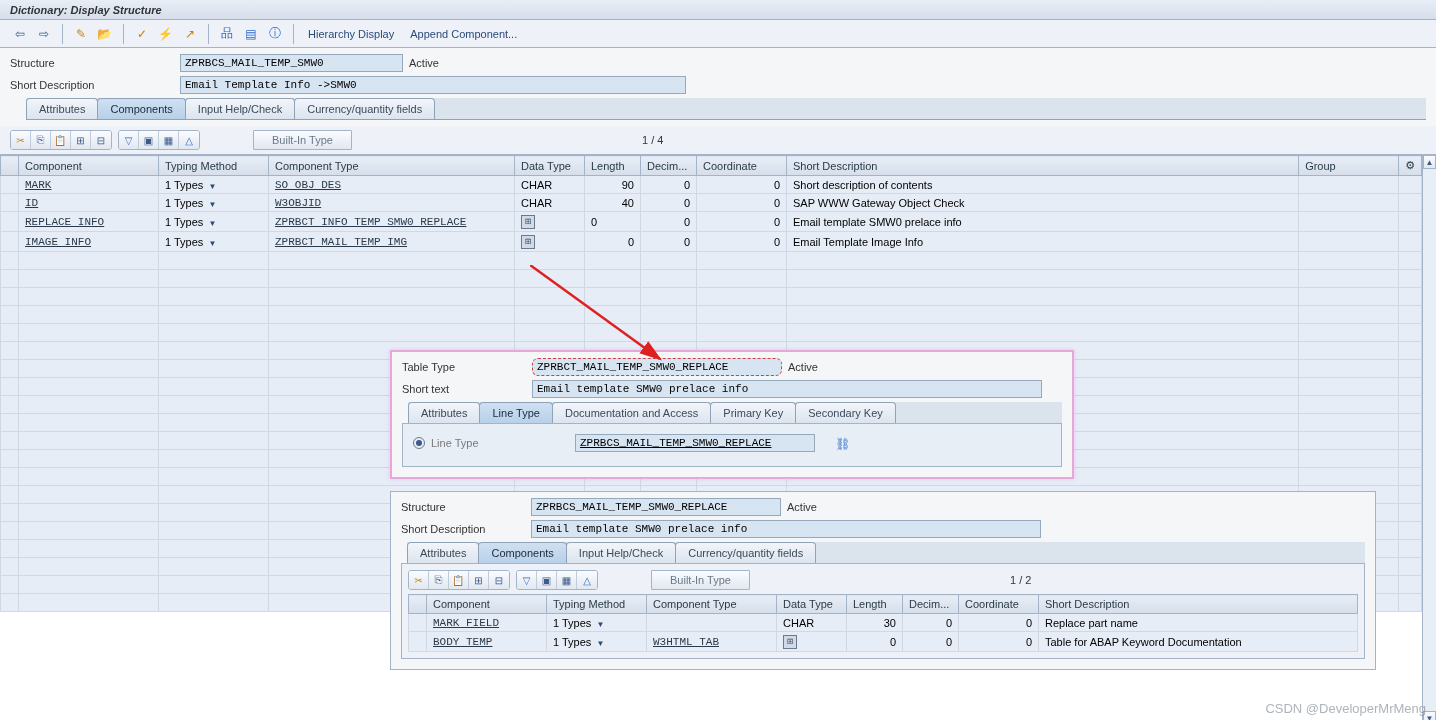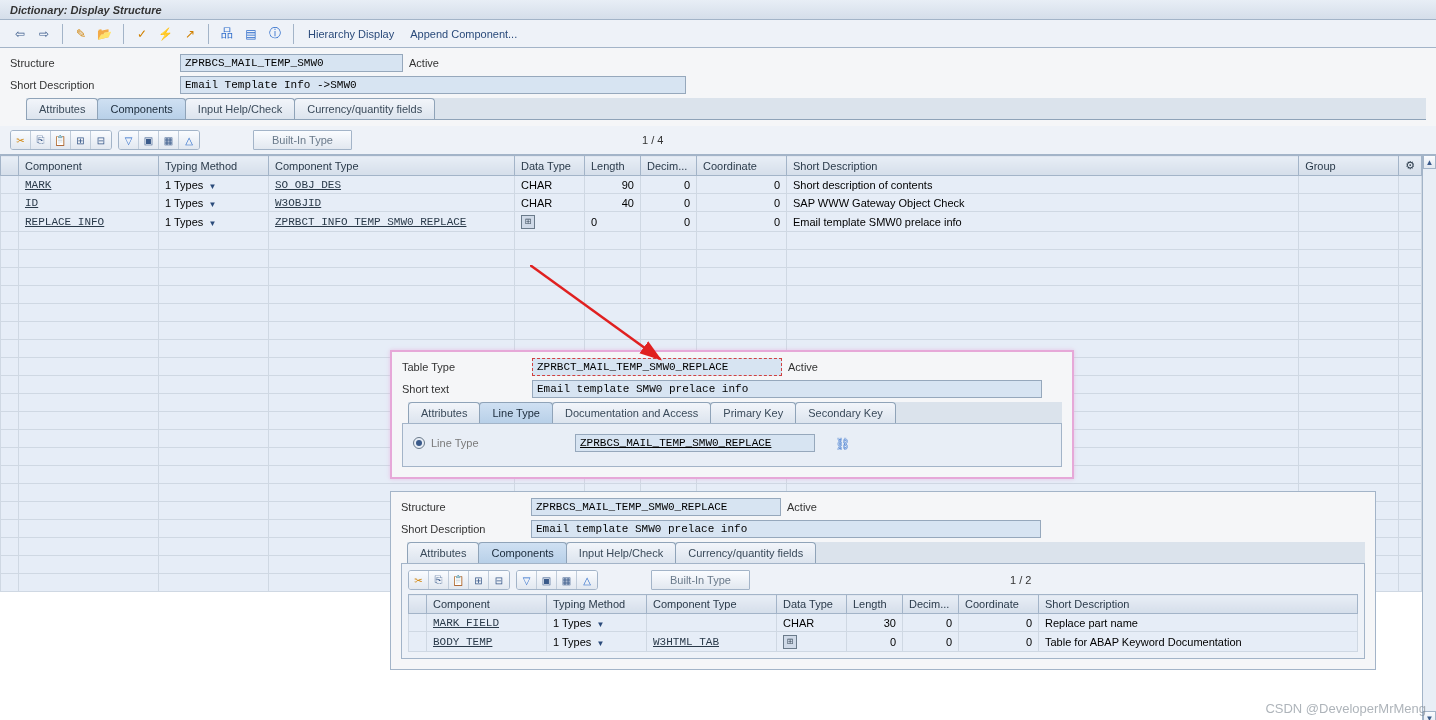--- a/index.html
+++ b/index.html
@@ -161,20 +161,33 @@
           <td><span class="ttype-icon">⊞</span></td>
           <td class="marker">0</td>
           <td class="num">0</td>
           <td class="num">0</td>
           <td>Email template SMW0 prelace info</td>
           <td></td>
           <td></td>
         </tr>
         <tr>
           <td></td>
+          <td class="mono">IMAGE INFO</td>
+          <td>1 Types <span class="dd-arrow">▼</span></td>
+          <td class="mono">ZPRBCT MAIL TEMP IMG</td>
+          <td><span class="ttype-icon">⊞</span></td>
+          <td class="num">0</td>
+          <td class="num">0</td>
+          <td class="num">0</td>
+          <td>Email Template Image Info</td>
+          <td></td>
+          <td></td>
+        </tr>
+        <tr>
+          <td></td>
           <td></td>
           <td></td>
           <td></td>
           <td></td>
           <td></td>
           <td></td>
           <td></td>
           <td></td>
           <td></td>
           <td></td>
@@ -430,21 +443,21 @@
   </table>
   <div class="scrollbar-v">
     <div class="scroll-up">▲</div>
     <div class="scroll-dn">▼</div>
   </div>
 </div>
 
 <div class="popup1">
   <div class="form-row">
     <span class="form-label" style="width:130px">Table Type</span>
-    <input class="form-input marker" style="width: 250px;" value="ZPRBCT_MAIL_TEMP_SMW0_REPLACE">
+    <input class="form-input marker" style="width: 250px; border-radius: 6px;" value="ZPRBCT_MAIL_TEMP_SMW0_REPLACE">
     <span class="form-status">Active</span>
   </div>
   <div class="form-row">
     <span class="form-label" style="width:130px">Short text</span>
     <input class="form-input" style="width: 510px;" value="Email template SMW0 prelace info">
   </div>
   <div class="tabs" style="margin-left:6px;margin-top:4px">
     <div class="tab">Attributes</div>
     <div class="tab active">Line Type</div>
     <div class="tab">Documentation and Access</div>

